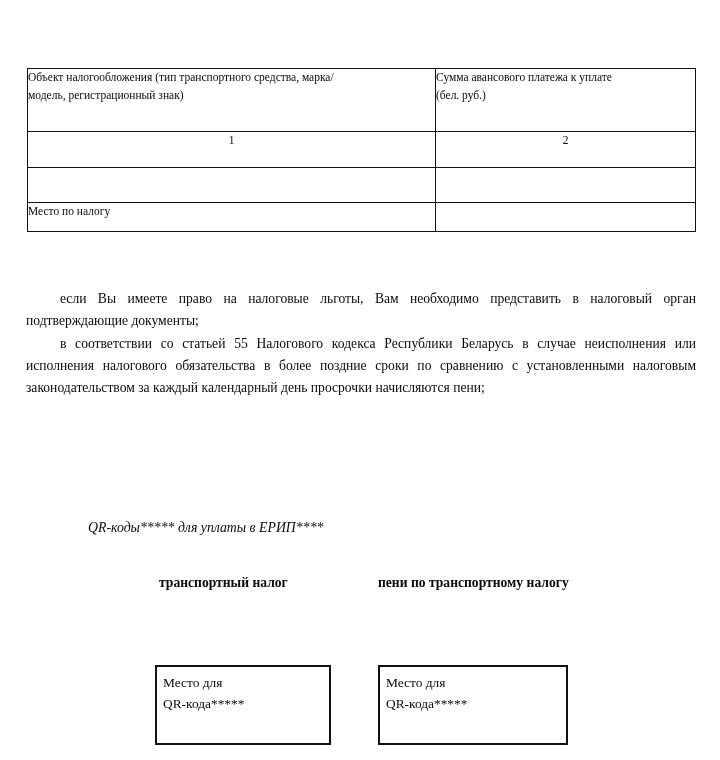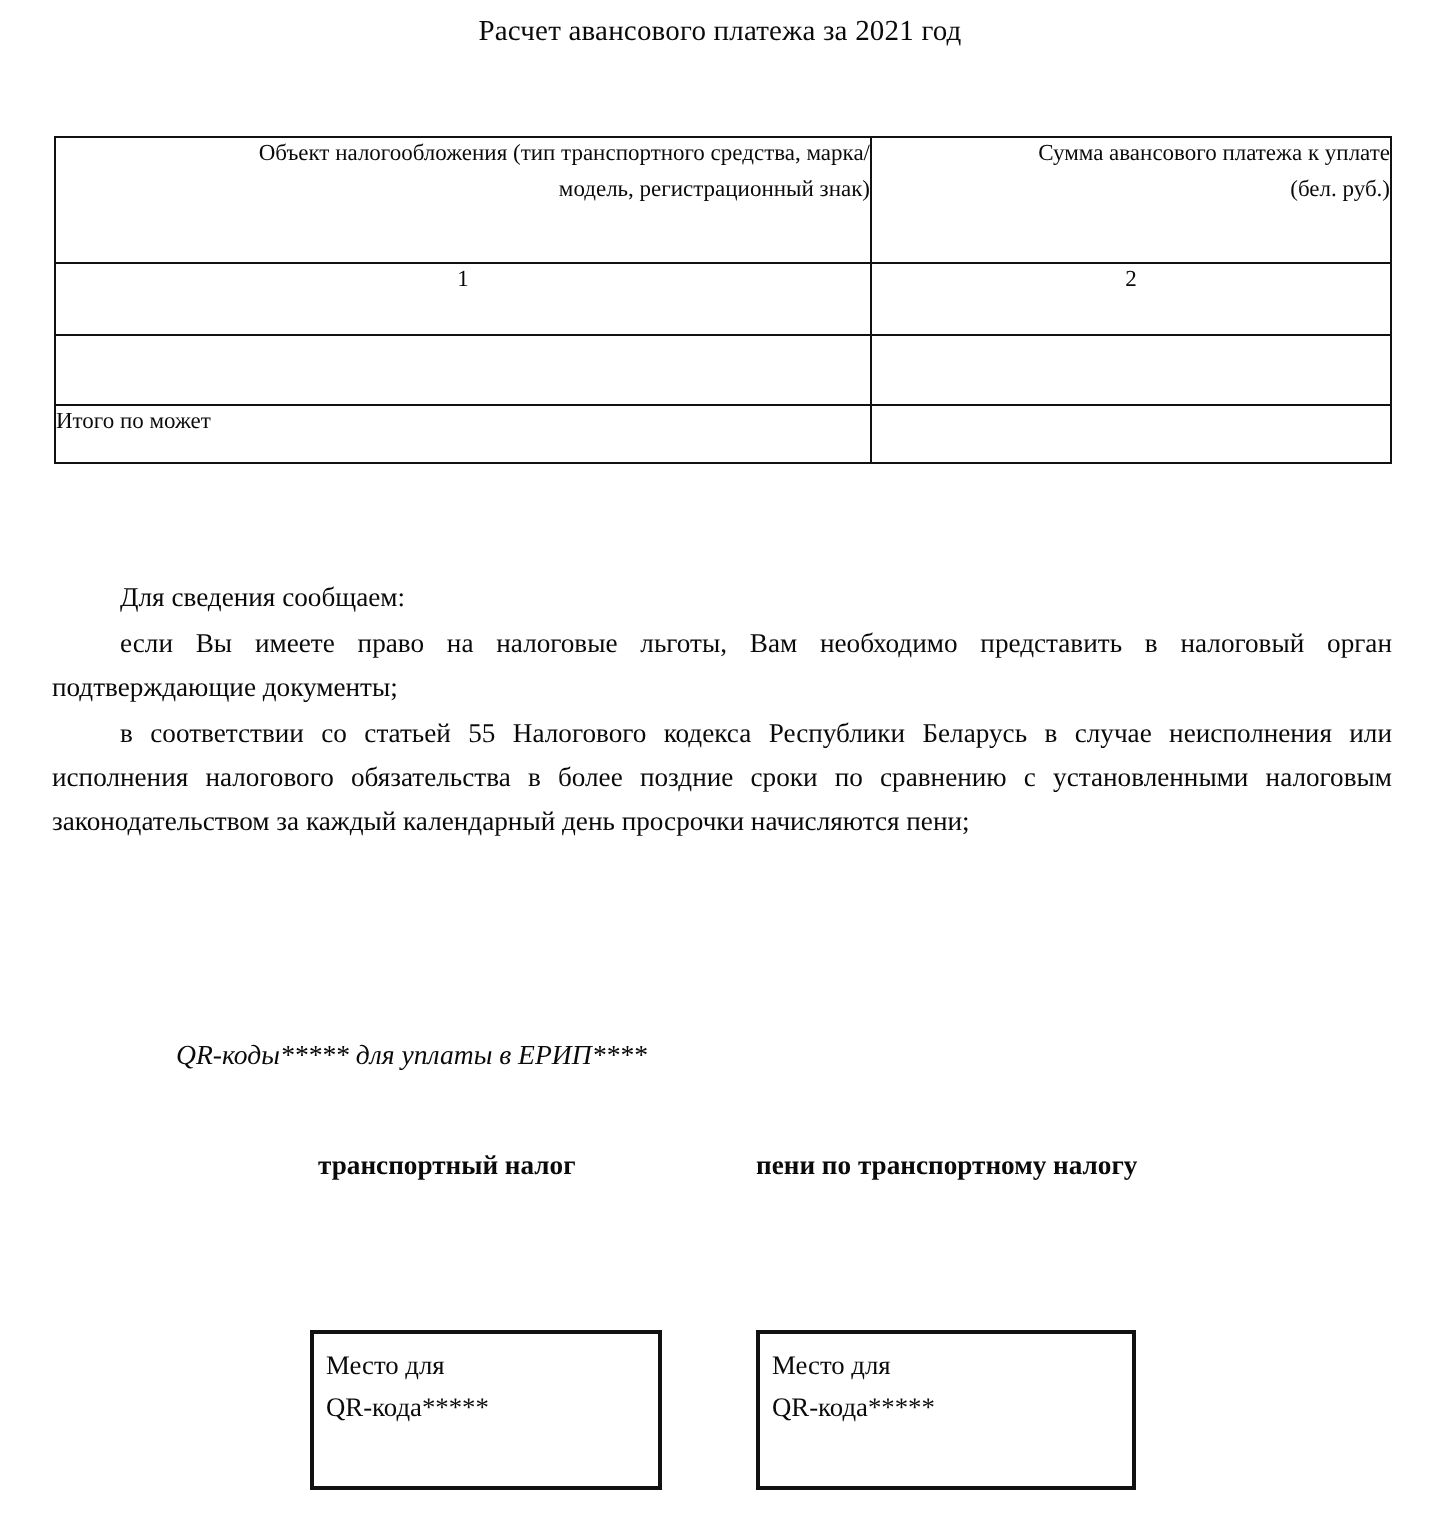--- a/index.html
+++ b/index.html
@@ -49,21 +49,21 @@
     border: 1.5px solid #111111;
     padding: 0;
     vertical-align: top;
     font-size: 11.5px;
     line-height: 1.55;
   }
   .col-object { width: 408px; }
   .col-sum    { width: 260px; }
 
   .cell-head {
-    text-align: right;
+    text-align: left;
     padding: 8px 10px 0 10px;
     height: 62px;
   }
   .cell-head .head-line { display: block; }
 
   .cell-num {
     text-align: center;
     padding: 5px 6px 0 6px;
     height: 35px;
     font-size: 12px;
@@ -130,21 +130,20 @@
   }
   .qr-box-left  { left: 155px; top: 665px; width: 176px; height: 80px; }
   .qr-box-right { left: 378px; top: 665px; width: 190px; height: 80px; }
   .qr-box .qr-line { display: block; white-space: nowrap; }
 </style>
 </head>
 <body>
 
 <div class="page">
 
-  <div class="doc-title">Расчет авансового платежа за 2021 год</div>
 
   <table class="calc-table">
     <colgroup>
       <col class="col-object">
       <col class="col-sum">
     </colgroup>
     <tbody>
       <tr>
         <td class="cell-head">
           <span class="head-line">Объект налогообложения (тип транспортного средства, марка/</span>
@@ -157,28 +156,27 @@
       </tr>
       <tr>
         <td class="cell-num">1</td>
         <td class="cell-num">2</td>
       </tr>
       <tr>
         <td class="cell-empty"></td>
         <td class="cell-empty"></td>
       </tr>
       <tr>
-        <td class="cell-total">Итого по может</td>
+        <td class="cell-total">Место по налогу</td>
         <td class="cell-total-sum"></td>
       </tr>
     </tbody>
   </table>
 
   <div class="body-block">
-    <p class="para no-justify">Для сведения сообщаем:</p>
     <p class="para">если Вы имеете право на налоговые льготы, Вам необходимо представить в налоговый орган подтверждающие документы;</p>
     <p class="para">в соответствии со статьей 55 Налогового кодекса Республики Беларусь в случае неисполнения или исполнения налогового обязательства в более поздние сроки по сравнению с установленными налоговым законодательством за каждый календарный день просрочки начисляются пени;</p>
   </div>
 
   <div class="qr-heading">QR-коды***** для уплаты в ЕРИП****</div>
 
   <div class="qr-label qr-label-left">транспортный налог</div>
 
   <div class="qr-label qr-label-right">
     <span class="qr-line">пени по транспортному</span>

